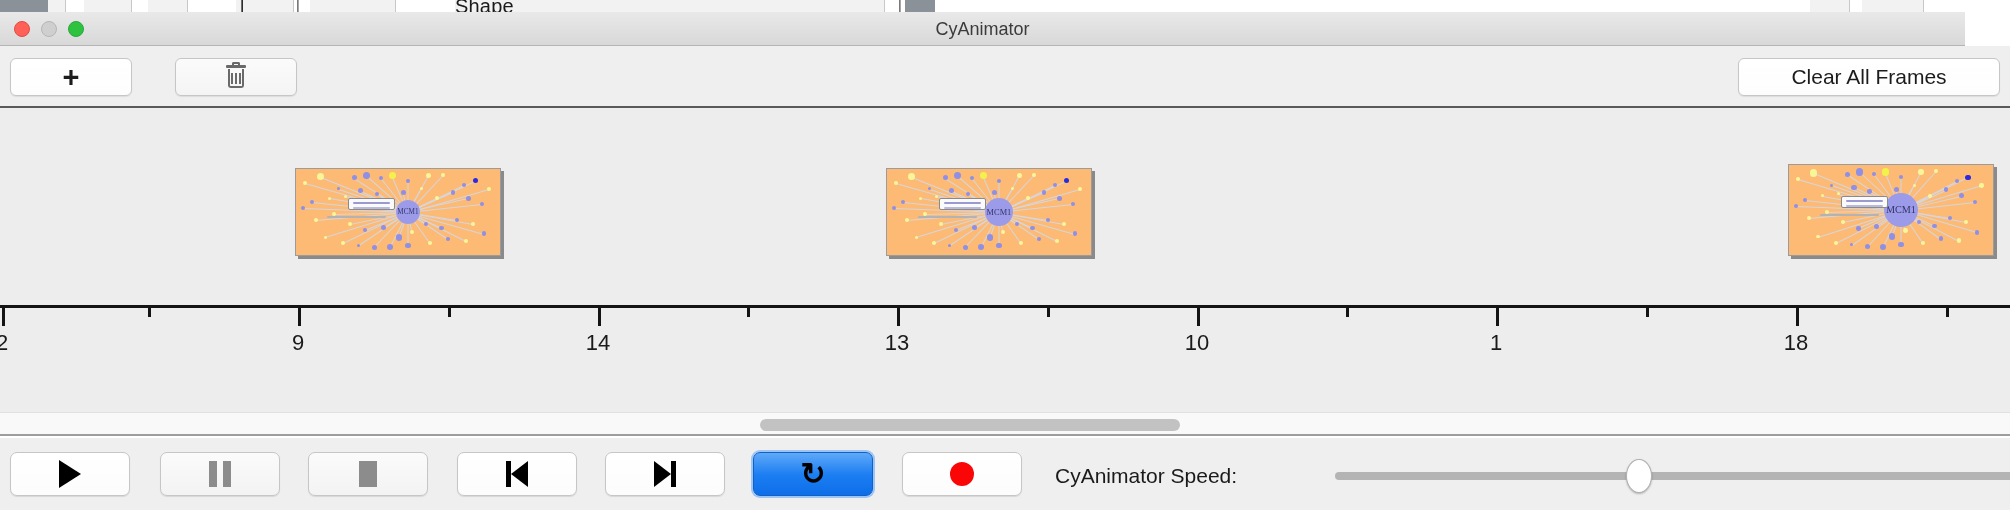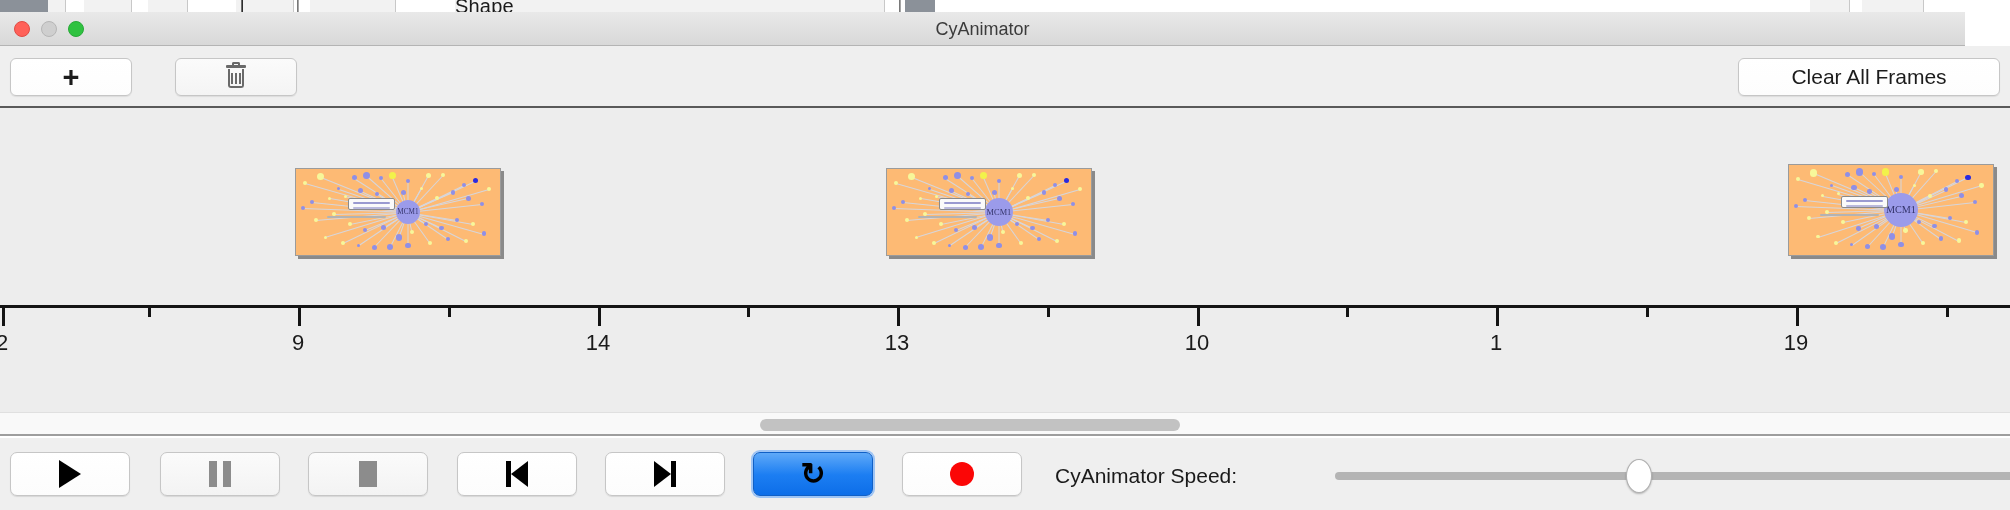--- a/index.html
+++ b/index.html
@@ -572,21 +572,21 @@
           <div class="tlabel" style="left: 298px;">9</div>
           <div class="tick major" style="left: 598px;"></div>
           <div class="tlabel" style="left: 598px;">14</div>
           <div class="tick major" style="left: 897px;"></div>
           <div class="tlabel" style="left: 897px;">13</div>
           <div class="tick major" style="left: 1197px;"></div>
           <div class="tlabel" style="left: 1197px;">10</div>
           <div class="tick major" style="left: 1496px;"></div>
           <div class="tlabel" style="left: 1496px;">1</div>
           <div class="tick major" style="left: 1796px;"></div>
-          <div class="tlabel" style="left: 1796px;">19</div>
+          <div class="tlabel" style="left: 1796px;">18</div>
           <div class="tick minor" style="left: 148px;"></div>
           <div class="tick minor" style="left: 448px;"></div>
           <div class="tick minor" style="left: 747px;"></div>
           <div class="tick minor" style="left: 1047px;"></div>
           <div class="tick minor" style="left: 1346px;"></div>
           <div class="tick minor" style="left: 1646px;"></div>
           <div class="tick minor" style="left: 1946px;"></div>
         </div>
     </div>
   </div>

